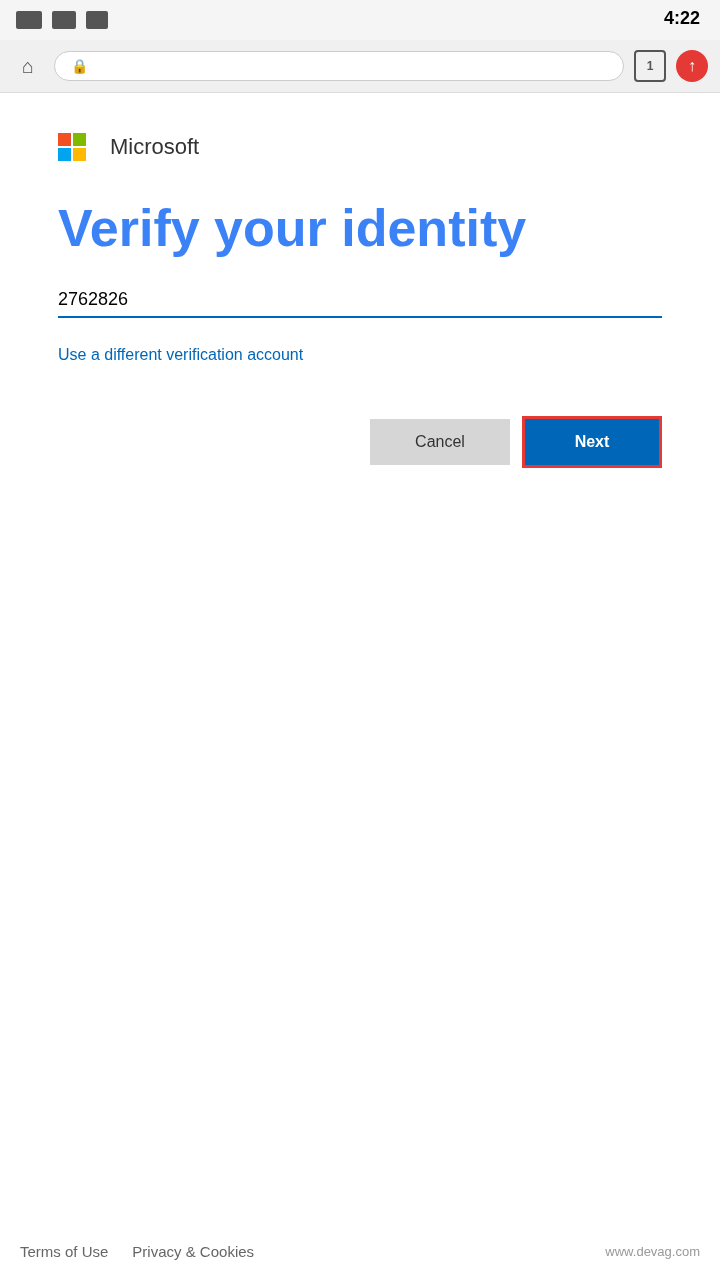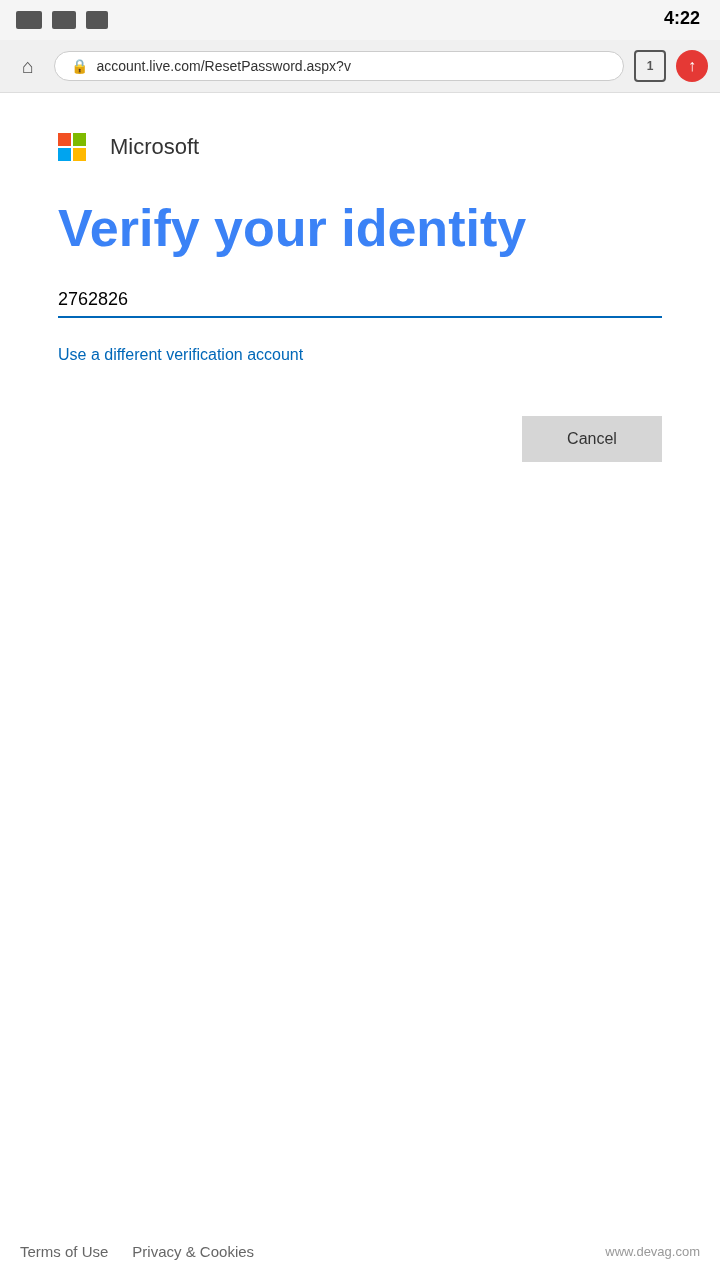--- a/index.html
+++ b/index.html
@@ -244,21 +244,20 @@
     <span class="status-icon" style="width:24px;height:18px;background:#555;border-radius:2px;"></span>
     <span class="status-icon" style="width:22px;height:18px;background:#555;border-radius:2px;"></span>
   </div>
   <span class="status-bar-time">4:22</span>
 </div>
 
 <div class="browser-chrome">
   <div class="home-btn">⌂</div>
   <div class="address-bar">
     <span class="lock-icon">🔒</span>
-    <span class="address-text">account.live.com/ResetPassword.aspx?v</span>
   </div>
   <div class="tab-btn">1</div>
   <div class="red-circle-btn">↑</div>
 </div>
 
 <div class="page-content">
 
   
   <div class="ms-logo">
     <div class="ms-grid">
@@ -279,20 +278,21 @@
   <div class="input-container">
     <input type="text" class="verify-input" value="2762826" style="">
   </div>
 
   
   <a class="diff-option-link">Use a different verification account</a>
 
   
   <div class="button-row">
     <button class="btn-cancel">Cancel</button>
+    <button class="btn-next">Next</button>
   </div>
 
 </div>
 
 <div class="page-footer">
   <div class="footer-links">
     <a class="footer-link">Terms of Use</a>
     <a class="footer-link">Privacy &amp; Cookies</a>
   </div>
   <span class="footer-domain">www.devag.com</span>

